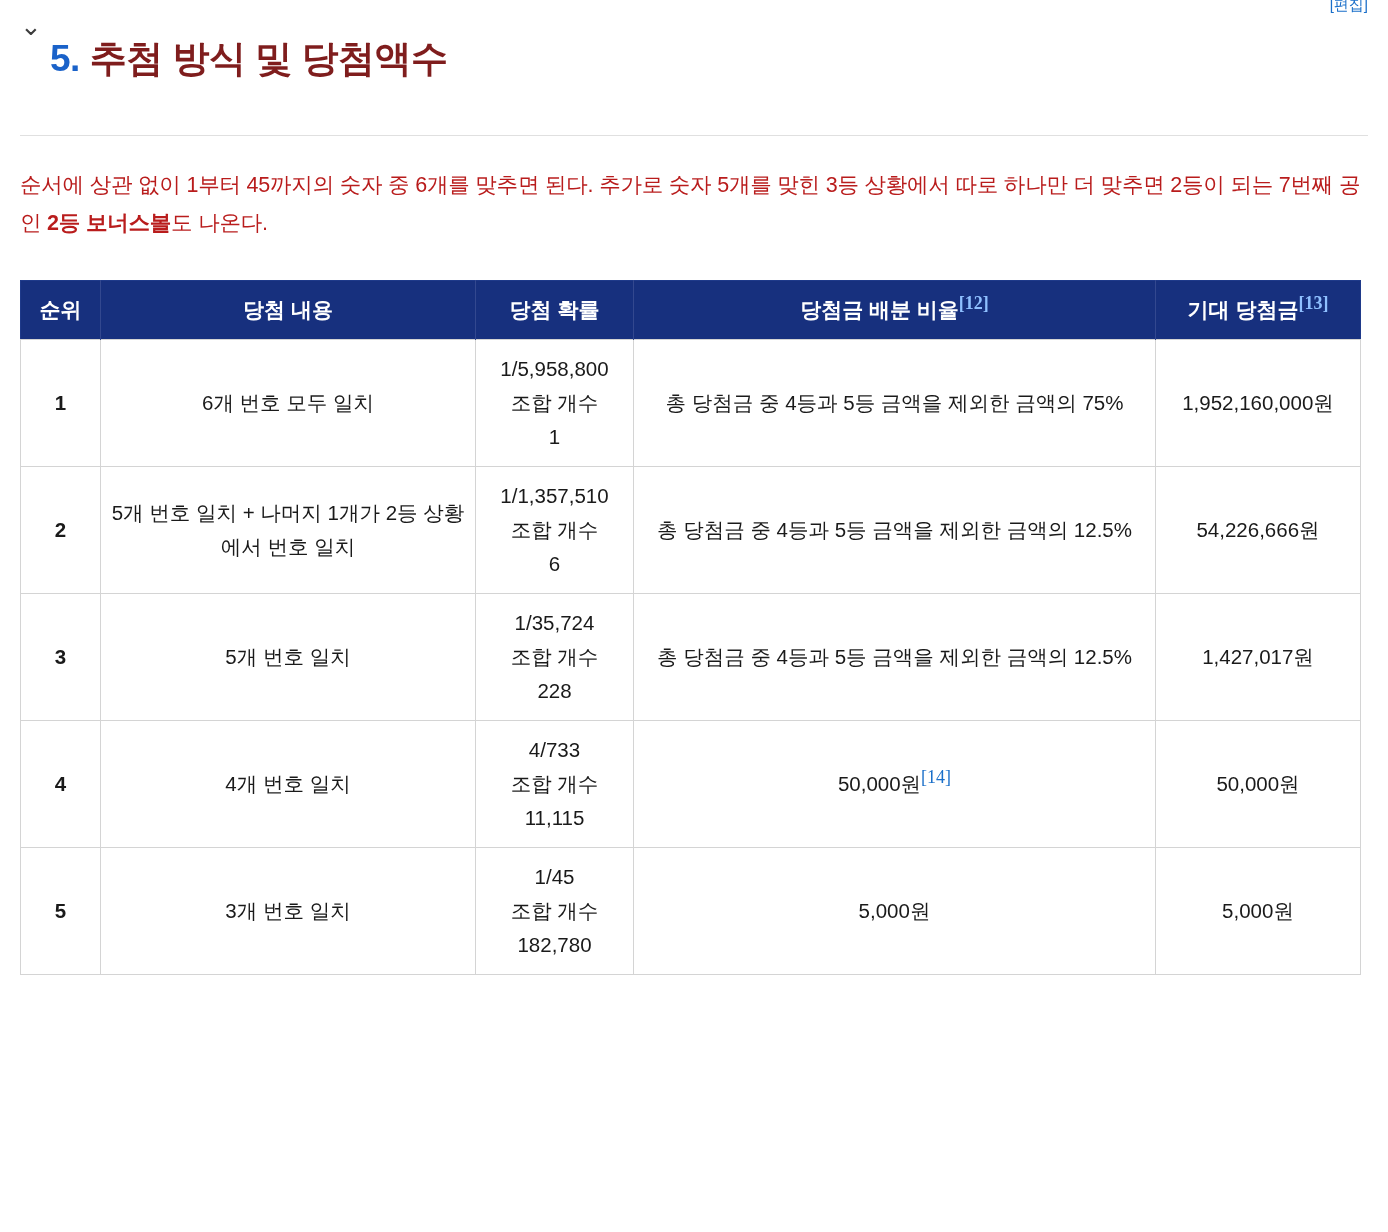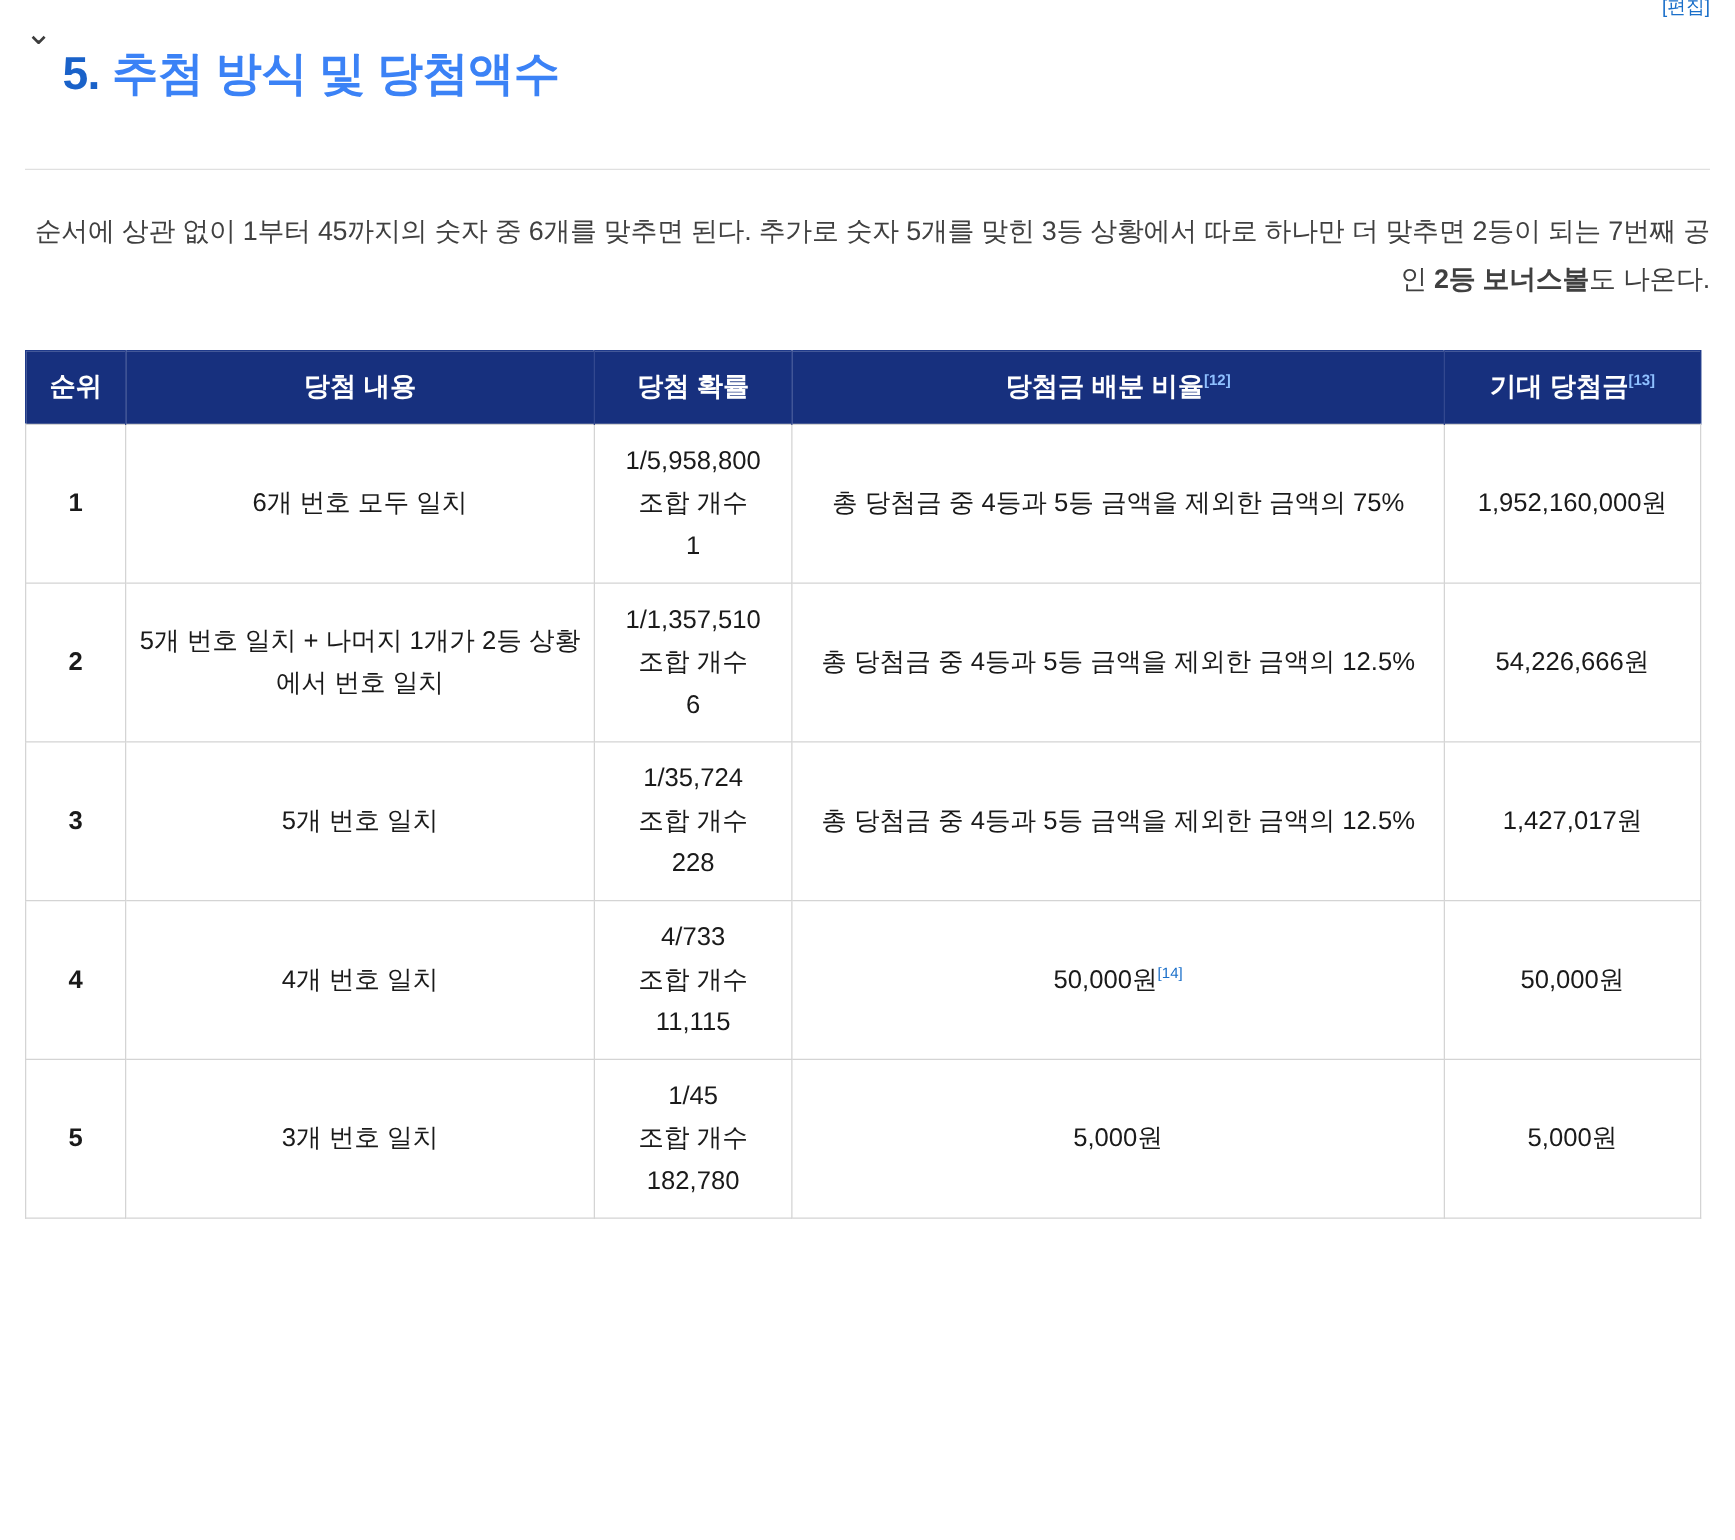--- a/index.html
+++ b/index.html
@@ -42,45 +42,44 @@
   .heading-text {
     font-size: 37px;
     font-weight: bold;
     line-height: 48px;
     letter-spacing: -0.5px;
   }
   .heading-num {
     color: #1a62c9;
   }
   .heading-title {
-    color: #3b82f6;
+    color: #7f1d1d;
   }
   .edit-link {
     position: absolute;
     right: 0;
     top: -4px;
     font-size: 15px;
     color: #1a6fc9;
     text-decoration: none;
     cursor: pointer;
   }
   .heading-rule {
     margin-top: 22px;
     border: 0;
     border-top: 1px solid #e0e0e0;
   }
 
   
   p.body-text {
     font-size: 21.5px;
     line-height: 38px;
-    color: #404040;
+    color: #b91c1c;
     margin: 30px 0 0 0;
     letter-spacing: -0.2px;
-    text-align: right;
   }
   p.body-text.second {
     margin-top: 36px;
   }
   .strong {
     font-weight: bold;
   }
 
   
   table.prize-table {
@@ -119,24 +118,25 @@
   .rank-cell {
     font-weight: bold;
     font-size: 21px;
   }
   .rank-1 { color: #e8b400; }
   .rank-2 { color: #a9a9a9; }
   .rank-3 { color: #9c3b13; }
   .rank-4, .rank-5 { color: #222222; }
 
   .sup {
-    font-size: 12px;
+    font-size: 18px;
     color: #1a6fc9;
     vertical-align: super;
     line-height: 0;
+    font-family: Liberation Serif, serif;
   }
   th .sup { color: #8fc0ff; }
   .cell-line { display: block; }
 </style>
 </head>
 <body>
 
 <div class="page">
 
   <div class="heading-row">

